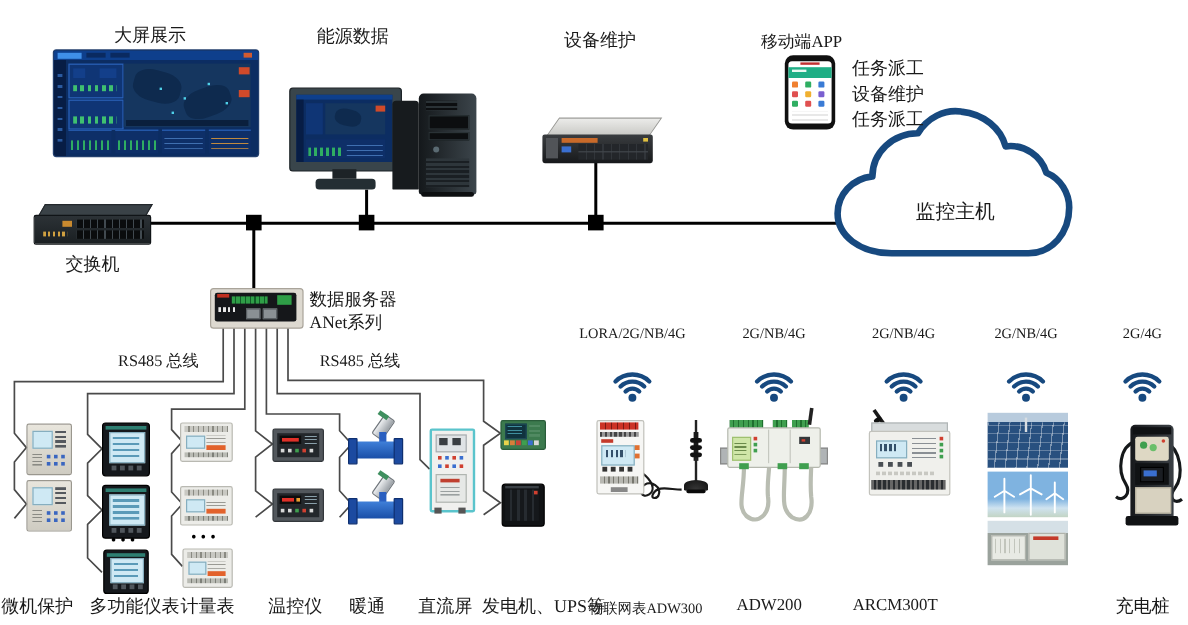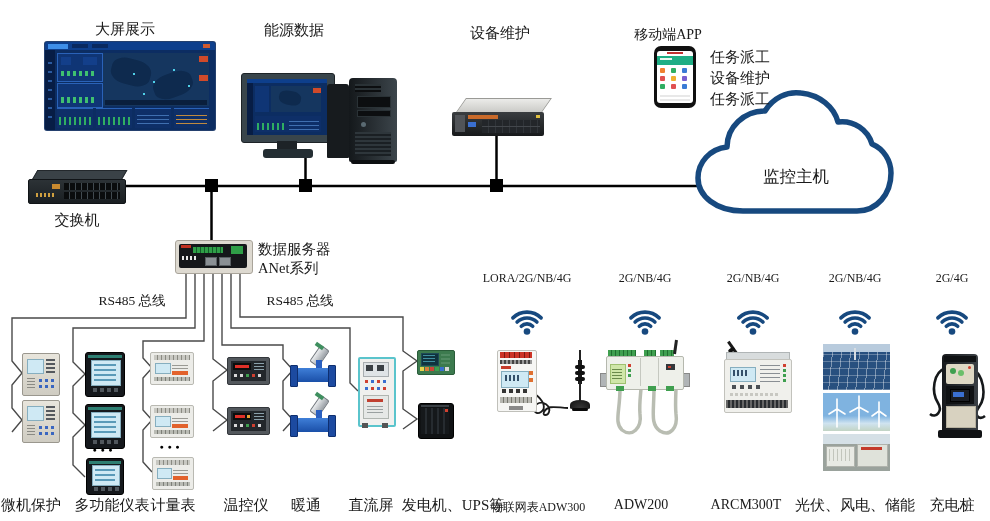--- a/index.html
+++ b/index.html
@@ -427,16 +427,15 @@
   <div class="lbl" style="left:31px;top:496px;">微机保护</div>
   <div class="lbl" style="left:112px;top:496px;">多功能仪表</div>
   <div class="lbl" style="left:173px;top:496px;">计量表</div>
   <div class="lbl" style="left:246px;top:496px;">温控仪</div>
   <div class="lbl" style="left:306px;top:496px;">暖通</div>
   <div class="lbl" style="left:371px;top:496px;">直流屏</div>
   <div class="lbl" style="left:453px;top:496px;">发电机、UPS等</div>
   <div class="lbl" style="left:538px;top:499px;font-size:12px;">物联网表ADW300</div>
   <div class="lbl" style="left:641px;top:497px;font-size:14px;">ADW200</div>
   <div class="lbl" style="left:746px;top:497px;font-size:14px;">ARCM300T</div>
-  <div class="lbl" style="left:855px;top:496px;">光伏、风电、储能</div>
   <div class="lbl" style="left:952px;top:496px;">充电桩</div>
 
 </div>
 
 </body></html>

